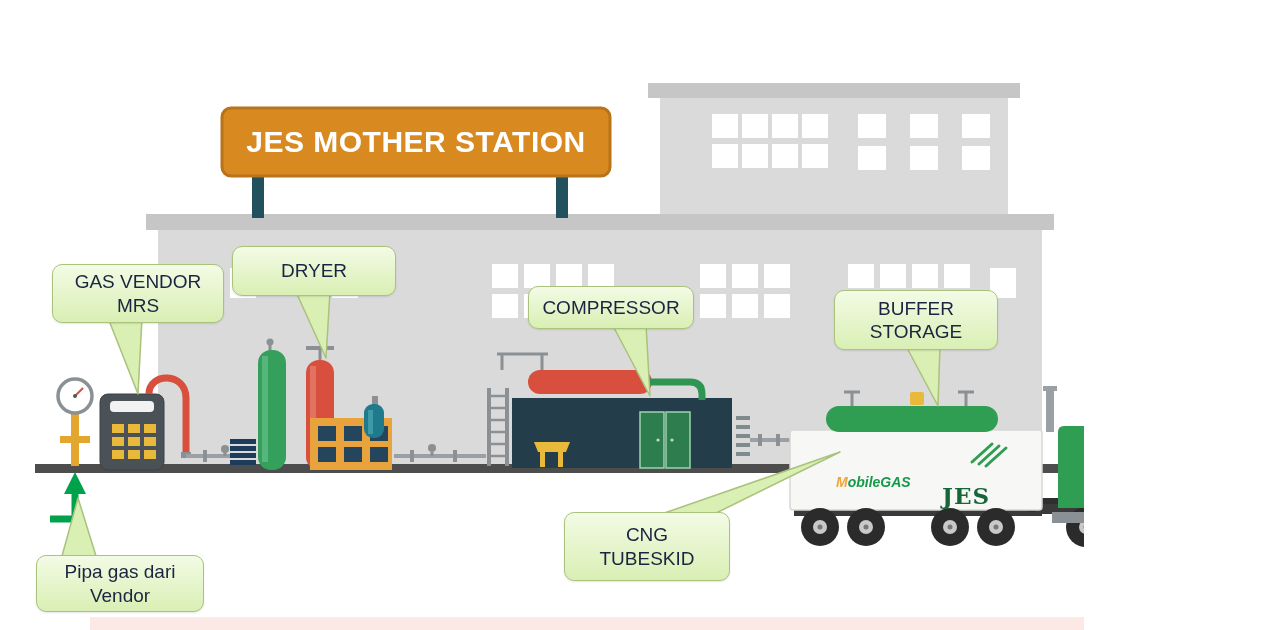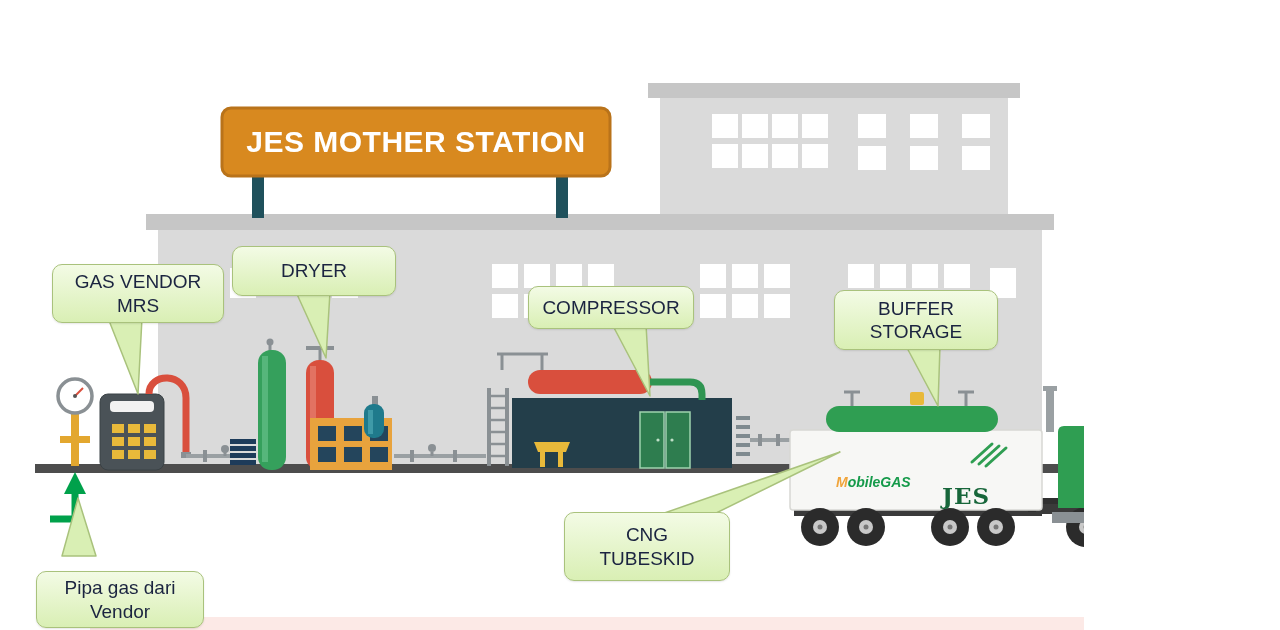--- a/index.html
+++ b/index.html
@@ -26,21 +26,21 @@
     box-shadow:0 1px 2px rgba(0,0,0,0.10);
   }
   .callout-text { white-space:pre-line; }
 
   #co-mrs        { left:28px;   top:264px; width:170px; height:57px;margin-left:24px; }
   #co-dryer      { left:232px;  top:246px; width:162px; height:48px; }
   #co-compressor { left:528px;  top:286px; width:164px; height:41px; }
   #co-buffer     { left:834px;  top:290px; width:162px; height:58px; }
   #co-dispenser  { left:1104px; top:281px; width:150px; height:41px; }
   #co-tubeskid   { left:564px;  top:512px; width:164px; height:67px; }
-  #co-pipa       { left:36px;   top:571px; width:166px; height:55px; }
+  #co-pipa       { left:36px;   top:555px; width:166px; height:55px; }
 
   
   .brand { position:absolute; }
   .brand-mobilegas {
     left:836px; top:474px; width:120px;
     font-style:italic; font-weight:bold; font-size:14px; color:#159a4a;
   }
   .brand-mobilegas::first-letter { color:#f0a43a; }
   .brand-jes {
     left:942px; top:466px; width:70px;

